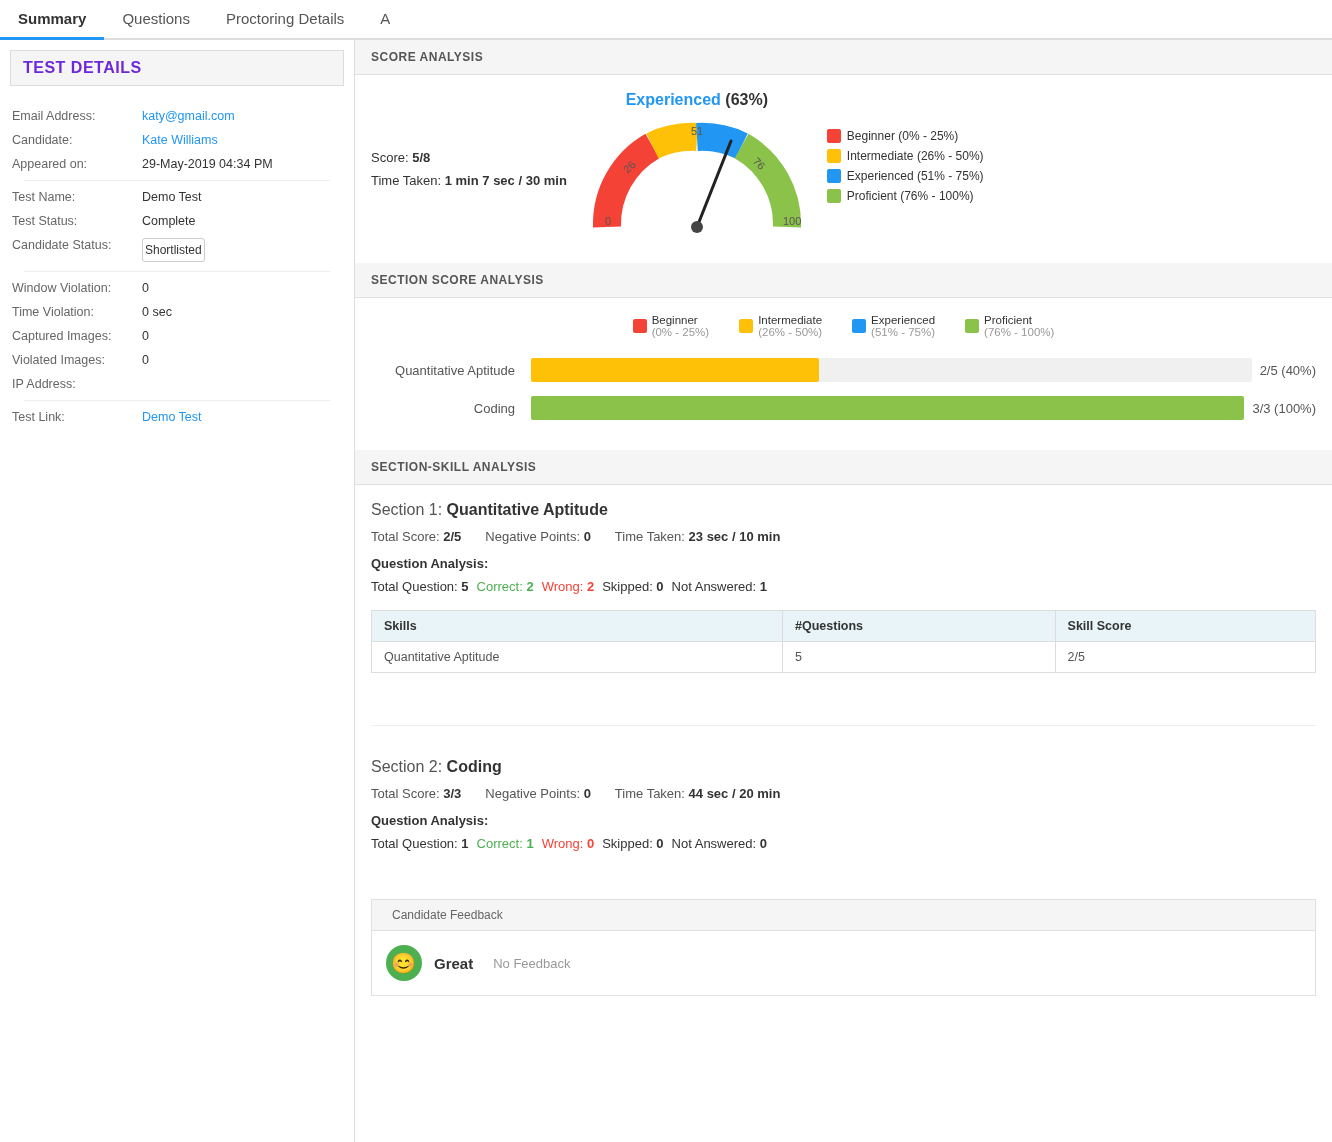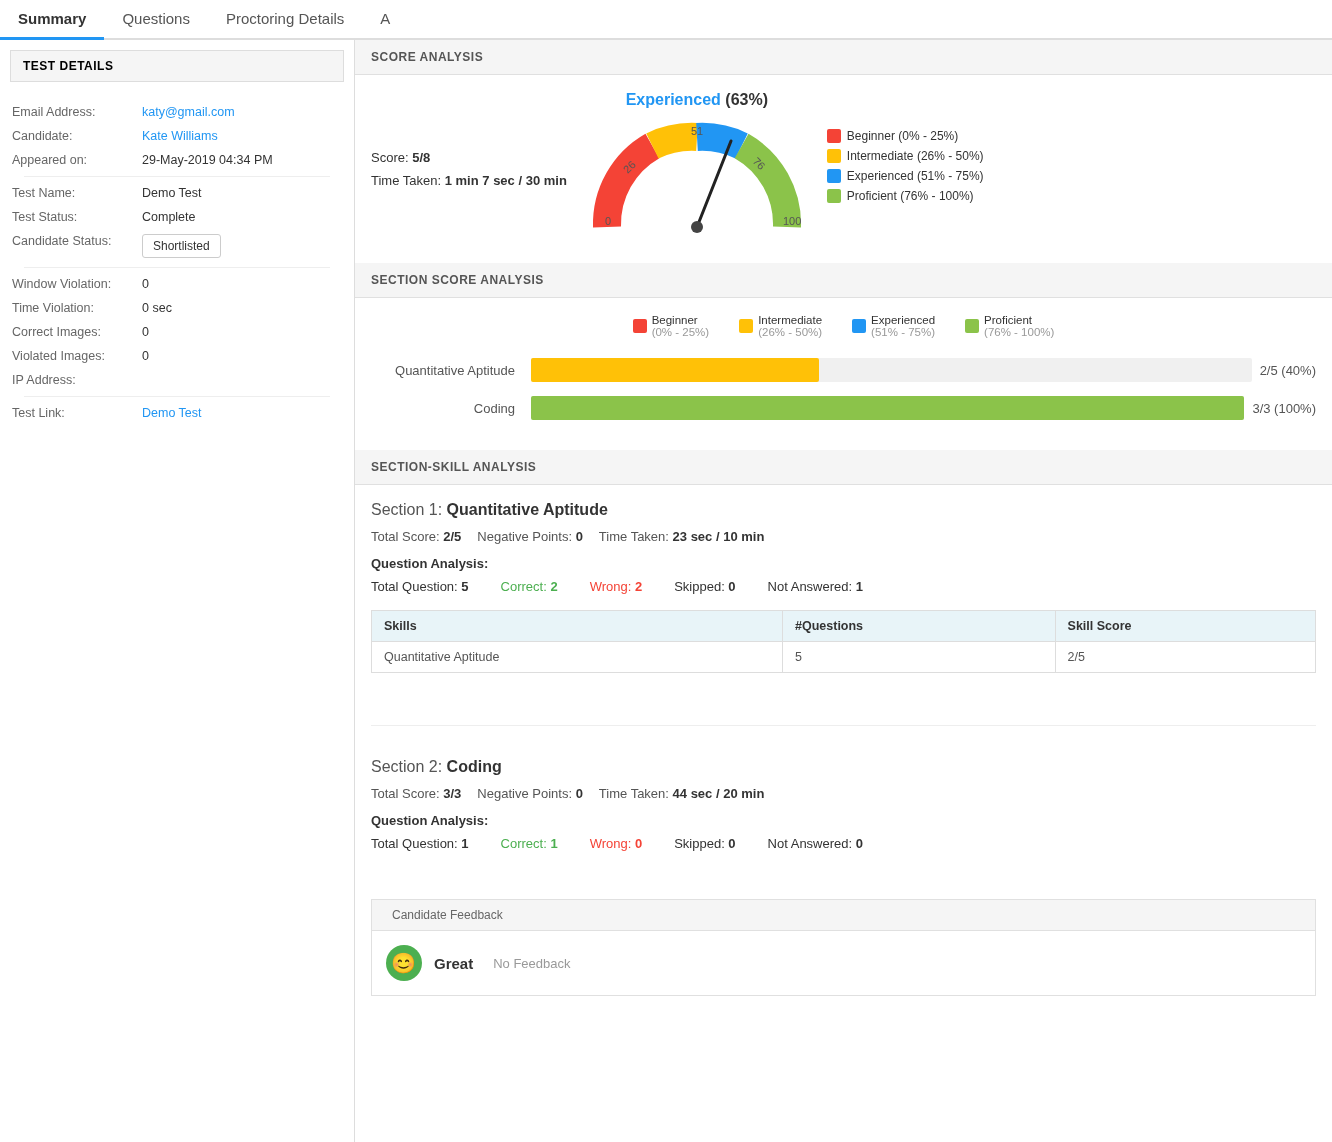--- a/index.html
+++ b/index.html
@@ -8,28 +8,28 @@
     
     .top-nav { display: flex; border-bottom: 2px solid #ddd; background: #fff; }
     .top-nav .tab { padding: 10px 18px; cursor: pointer; font-size: 15px; color: #555; border-bottom: 3px solid transparent; margin-bottom: -2px; }
     .top-nav .tab.active { color: #333; border-bottom: 3px solid #2196F3; font-weight: bold; }
 
     
     .main-layout { display: flex; min-height: calc(100vh - 40px); }
 
     
     .left-panel { width: 355px; min-width: 355px; border-right: 1px solid #ddd; padding: 0; }
-    .test-details-header { background: #f5f5f5; border: 1px solid #ddd; padding: 8px 12px; font-size: 12px; font-weight: bold; color: #000000; letter-spacing: 0.5px; margin: 10px; }
+    .test-details-header { background: #f5f5f5; border: 1px solid #ddd; padding: 8px 12px; font-size: 16px; font-weight: bold; color: #6d28d9; letter-spacing: 0.5px; margin: 10px; }
     .detail-section { padding: 8px 12px; }
     .detail-row { display: flex; align-items: flex-start; padding: 5px 0; }
     .detail-row .label { color: #666; min-width: 130px; font-size: 12.5px; }
     .detail-row .value { color: #333; font-size: 12.5px; }
     .detail-row .value.blue { color: #2196F3; }
     .divider { border: none; border-top: 1px solid #eee; margin: 4px 12px; }
-    .shortlisted-btn { border: 1px solid #ccc; background: #fff; padding: 4px 10px; border-radius: 3px; font-size: 12px; cursor: pointer; color: #333; }
+    .shortlisted-btn { border: 1px solid #ccc; background: #fff; padding: 4px 2px; border-radius: 3px; font-size: 12px; cursor: pointer; color: #333; }
 
     
     .right-panel { flex: 1; padding: 0; overflow-y: auto; }
 
     
     .section-header { background: #f5f5f5; padding: 10px 16px; font-size: 12px; font-weight: bold; color: #555; letter-spacing: 0.5px; border-bottom: 1px solid #e0e0e0; }
     .score-analysis-body { padding: 16px; display: flex; align-items: center; gap: 20px; }
     .score-text-block { min-width: 180px; }
     .score-label { font-size: 13px; color: #333; margin-bottom: 8px; }
     .time-label { font-size: 13px; color: #333; }
@@ -53,24 +53,24 @@
     .bar-row { display: flex; align-items: center; margin-bottom: 14px; }
     .bar-label { min-width: 160px; text-align: right; padding-right: 16px; font-size: 13px; color: #555; }
     .bar-track { flex: 1; position: relative; height: 24px; background: #f0f0f0; border-radius: 2px; }
     .bar-fill { height: 100%; border-radius: 2px; display: flex; align-items: center; }
     .bar-score { margin-left: 8px; font-size: 13px; color: #555; white-space: nowrap; }
 
     
     .skill-section { padding: 16px; }
     .section-title { font-size: 16px; color: #555; margin-bottom: 10px; }
     .section-title strong { color: #333; }
-    .meta-row { display: flex; gap: 16px; font-size: 13px; color: #555; margin-bottom: 12px; flex-wrap: wrap; }
+    .meta-row { display: flex; gap: 24px; font-size: 13px; color: #555; margin-bottom: 12px; flex-wrap: wrap; }
     .meta-row strong { color: #333; }
     .question-analysis-title { font-size: 13px; font-weight: bold; color: #333; margin-bottom: 8px; }
-    .question-stats { display: flex; gap: 32px; font-size: 13px; flex-wrap: wrap; align-items: center; margin-bottom: 16px; }
+    .question-stats { display: flex; gap: 8px; font-size: 13px; flex-wrap: wrap; align-items: center; margin-bottom: 16px; }
     .question-stats .correct { color: #4CAF50; }
     .question-stats .wrong { color: #f44336; }
     .skills-table { width: 100%; border-collapse: collapse; font-size: 12.5px; margin-bottom: 20px; }
     .skills-table th { background: #e8f4f8; text-align: left; padding: 8px 12px; border: 1px solid #ddd; color: #333; }
     .skills-table td { padding: 8px 12px; border: 1px solid #ddd; color: #555; }
     .skills-table tr:nth-child(even) { background: #fafafa; }
 
     .section-divider { border: none; border-top: 1px solid #eee; margin: 16px; }
 
     
@@ -136,21 +136,21 @@
         <span class="label">Window Violation:</span>
         <span class="value">0</span>
       </div>
 
       <div class="detail-row">
         <span class="label">Time Violation:</span>
         <span class="value">0 sec</span>
       </div>
 
       <div class="detail-row">
-        <span class="label">Correct Images:</span>
+        <span class="label">Captured Images:</span>
         <span class="value">0</span>
       </div>
 
       <div class="detail-row">
         <span class="label">Violated Images:</span>
         <span class="value">0</span>
       </div>
 
       <div class="detail-row">
         <span class="label">IP Address:</span>

